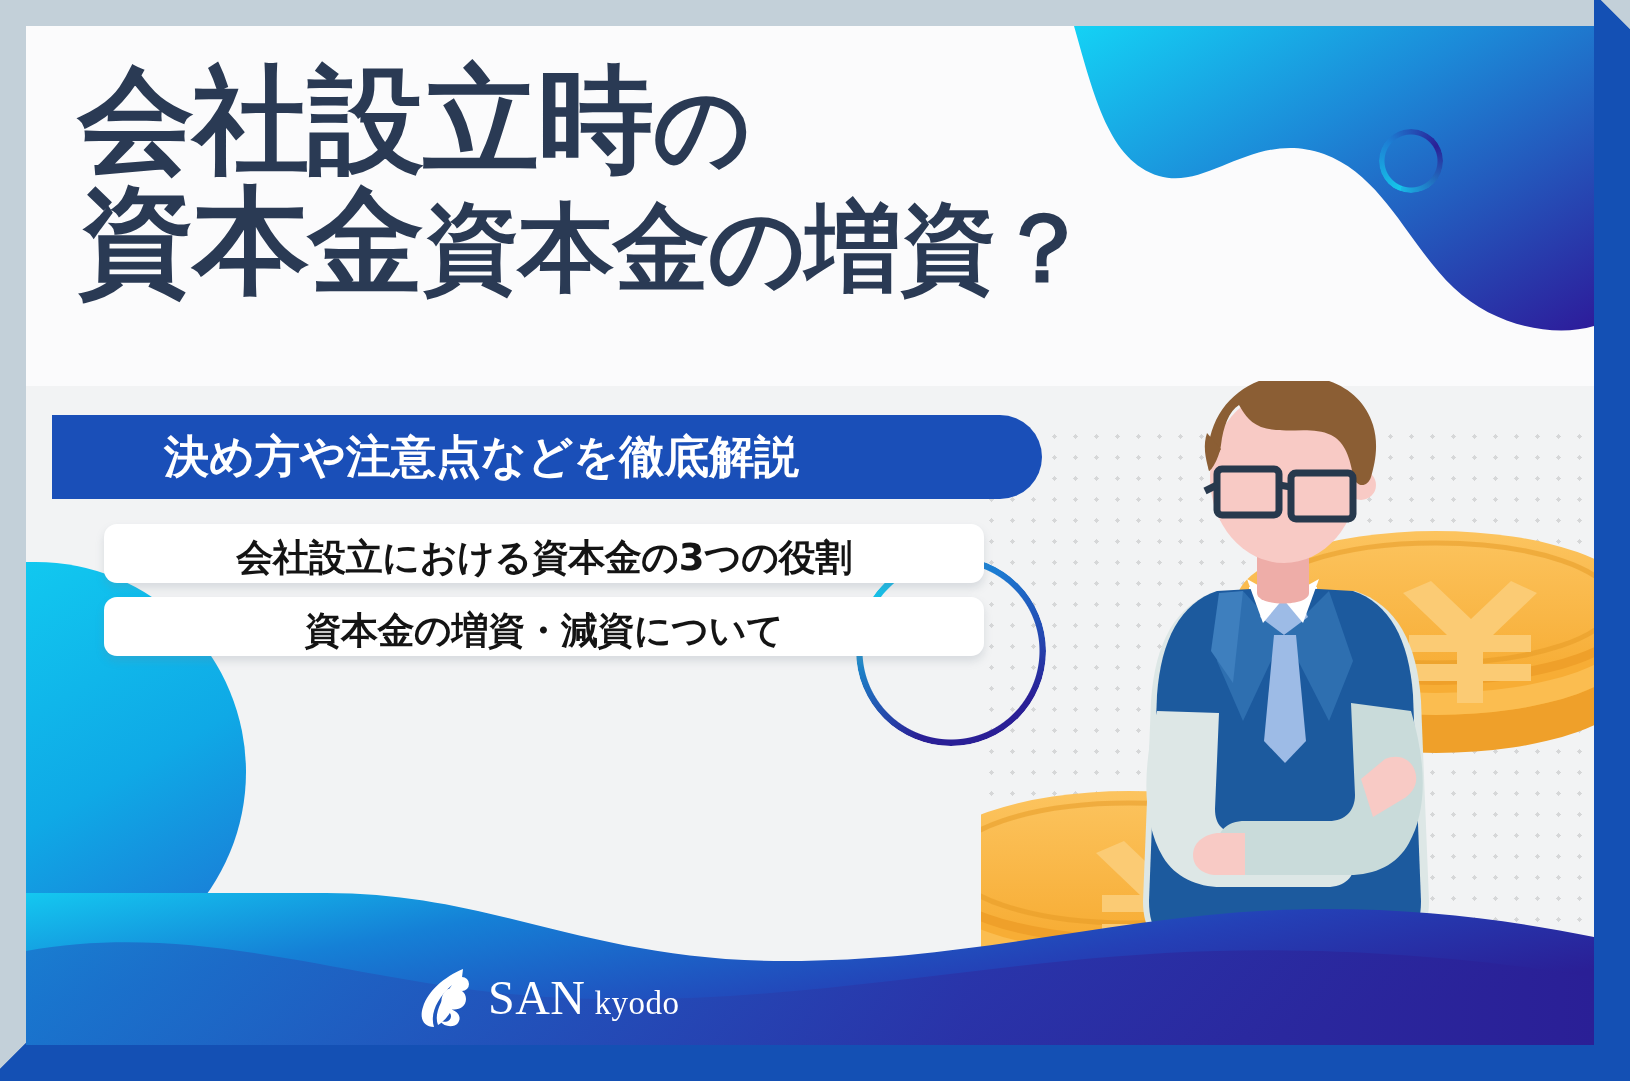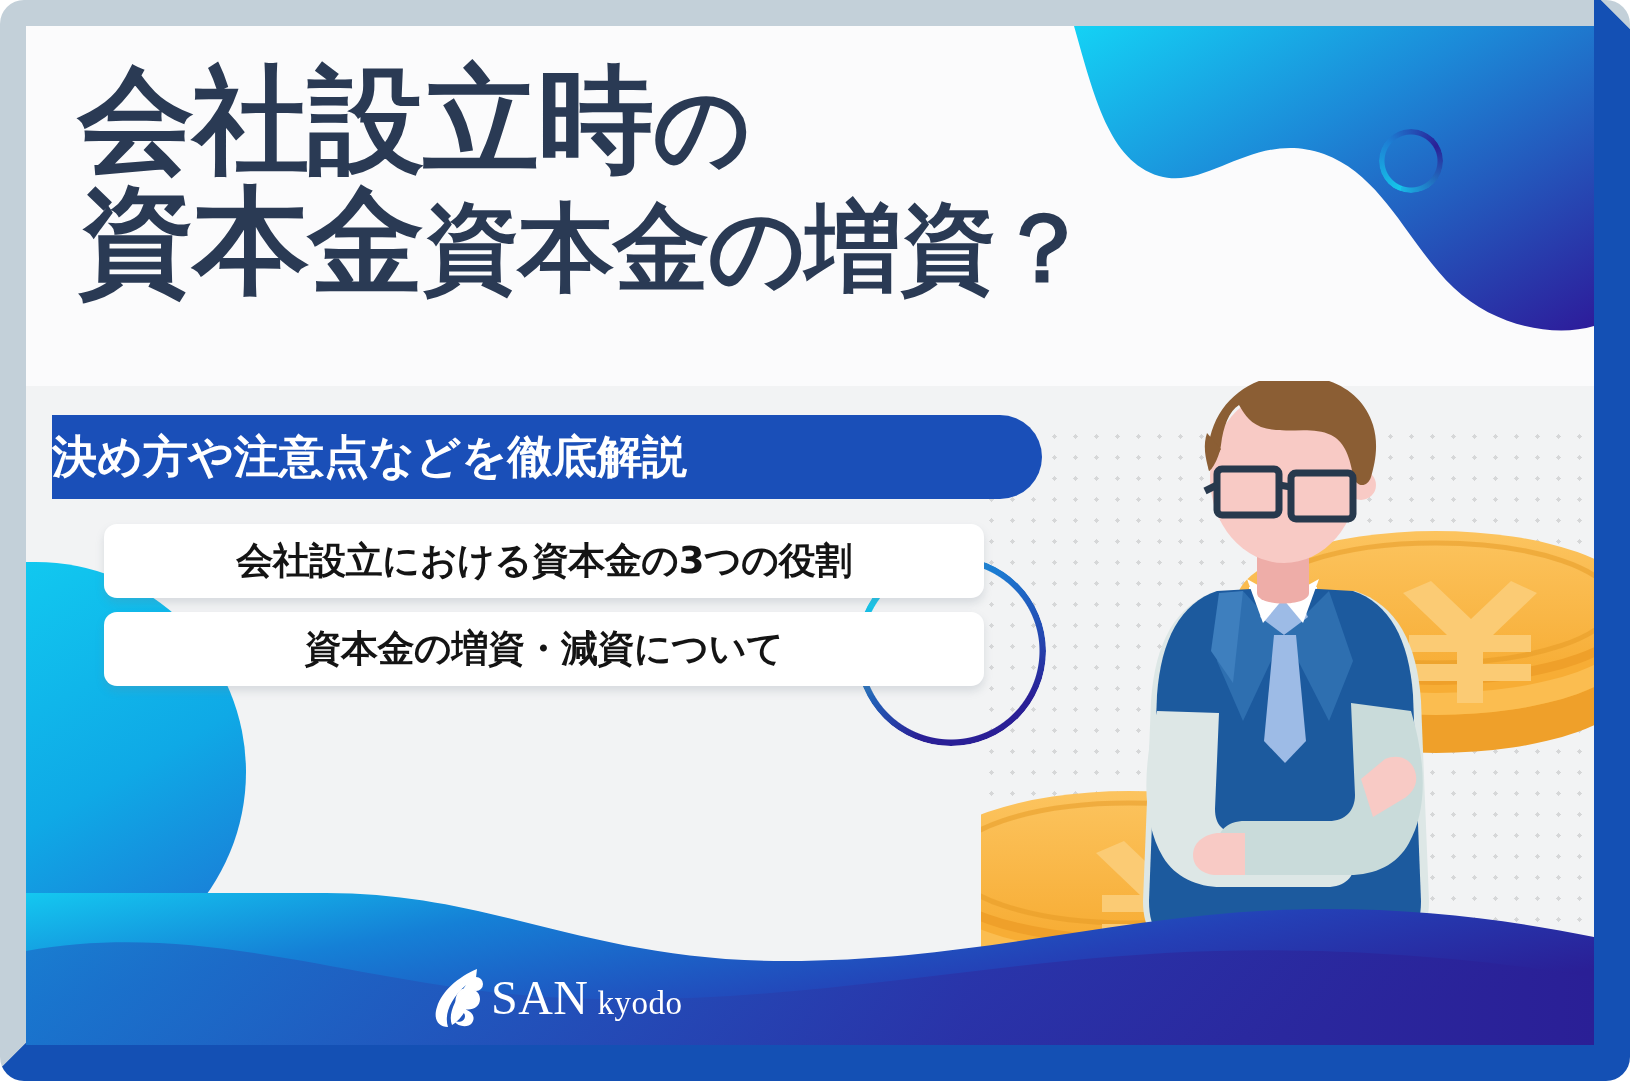--- a/index.html
+++ b/index.html
@@ -4,21 +4,21 @@
 <title>会社設立時の資本金はいくらがよい？</title>
 <style>
   html,body{margin:0;padding:0;background:#ffffff;}
   body{
     width:1630px;height:1081px;overflow:hidden;
     font-family:"Liberation Sans","DejaVu Sans",sans-serif;
     -webkit-font-smoothing:antialiased;
   }
 
   
-  #poster{position:relative;width:1630px;height:1081px;overflow:hidden;background:#ffffff;border-radius:24px;}
+  #poster{position:relative;width:1630px;height:1081px;overflow:hidden;background:#ffffff;}
 
   .frame-shadow{            
     position:absolute;left:0;top:0;width:1594px;height:1045px;
     background:#c3d0d9;
   }
   .frame-extrude{           
     position:absolute;left:36px;top:36px;width:1594px;height:1045px;
     background:#1450b4;
   }
   .frame-extrude-bevel-l{
@@ -96,40 +96,40 @@
   .hl-mid{font-size:96px;}
 
   
   .subtitle-pill{
     position:absolute;left:26px;top:389px;width:990px;height:84px;
     background:#1a4fb8;border-radius:0 48px 48px 0;
     display:flex;align-items:center;
   }
   .subtitle-pill .txt{
     color:#ffffff;font-size:45px;font-weight:bold;letter-spacing:0px;
-    white-space:nowrap;
+    margin-left:112px;white-space:nowrap;
     font-family:"DejaVu Sans","Liberation Sans",sans-serif;
   }
 
   
   .list{position:absolute;left:78px;top:498px;width:880px;}
   .item{
-    position:relative;height:74px;margin-bottom:14px;
+    position:relative;height:59px;margin-bottom:14px;
     background:#ffffff;border-radius:13px;
     box-shadow:0 5px 9px rgba(120,130,145,.22);
-    display:flex;align-items:center;justify-content:center;
+    display:flex;align-items:flex-end;justify-content:center;
   }
   .item .label{
     color:#141414;font-size:37px;font-weight:bold;letter-spacing:-.5px;white-space:nowrap;
     font-family:"DejaVu Sans","Liberation Sans",sans-serif;
   }
 
   
   .logo{
-    position:absolute;left:406px;top:941px;display:flex;align-items:center;gap:3px;
+    position:absolute;left:392px;top:941px;display:flex;align-items:center;gap:14px;
   }
   .logo .mark{width:56px;height:62px;}
   .logo .word{
     color:#ffffff;font-family:"Liberation Serif","DejaVu Serif",serif;
     font-size:48px;letter-spacing:.5px;line-height:1;
   }
   .logo .word .sub{font-size:33px;margin-left:9px;}
 
   
   .illustration{position:absolute;left:955px;top:355px;width:613px;height:664px;}

